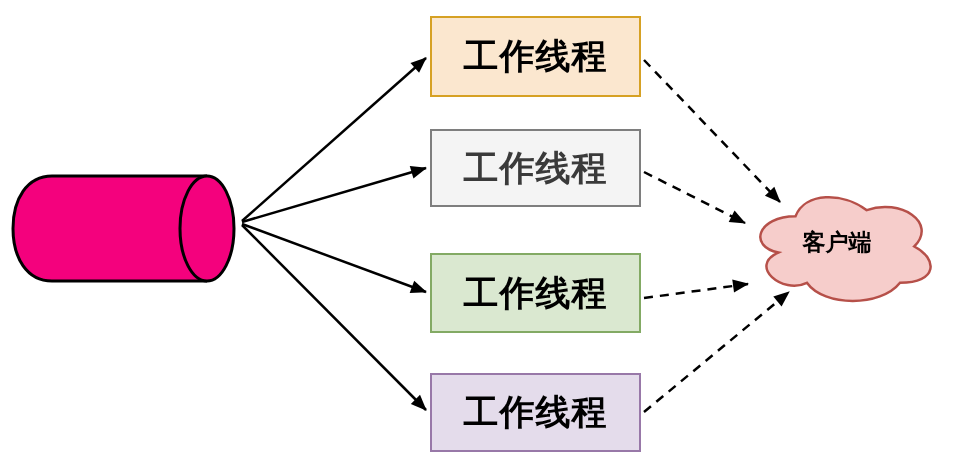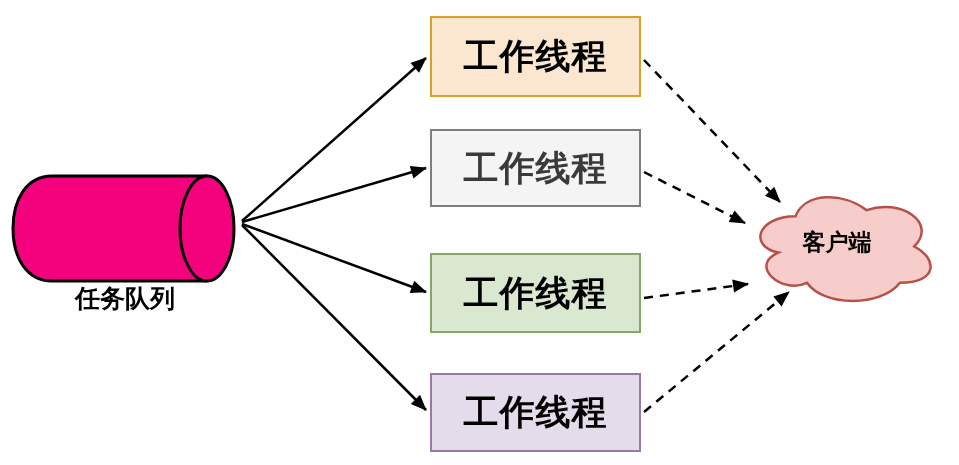--- a/index.html
+++ b/index.html
@@ -70,16 +70,15 @@
   <div class="worker-box box2" style="background-color: rgb(244, 244, 244); border-color: rgb(126, 126, 126); color: rgb(58, 58, 58);">
     <span>工作线程</span>
   </div>
   <div class="worker-box box3" style="background-color: rgb(218, 232, 208); border-color: rgb(131, 170, 100); color: rgb(0, 0, 0);">
     <span>工作线程</span>
   </div>
   <div class="worker-box box4" style="background-color: rgb(228, 220, 235); border-color: rgb(152, 120, 168); color: rgb(0, 0, 0);">
     <span>工作线程</span>
   </div>
 
-  <div class="shape-label queue-label">任务队列</div>
   <div class="shape-label cloud-label">客户端</div>
 
 </div>
 
 </body></html>

